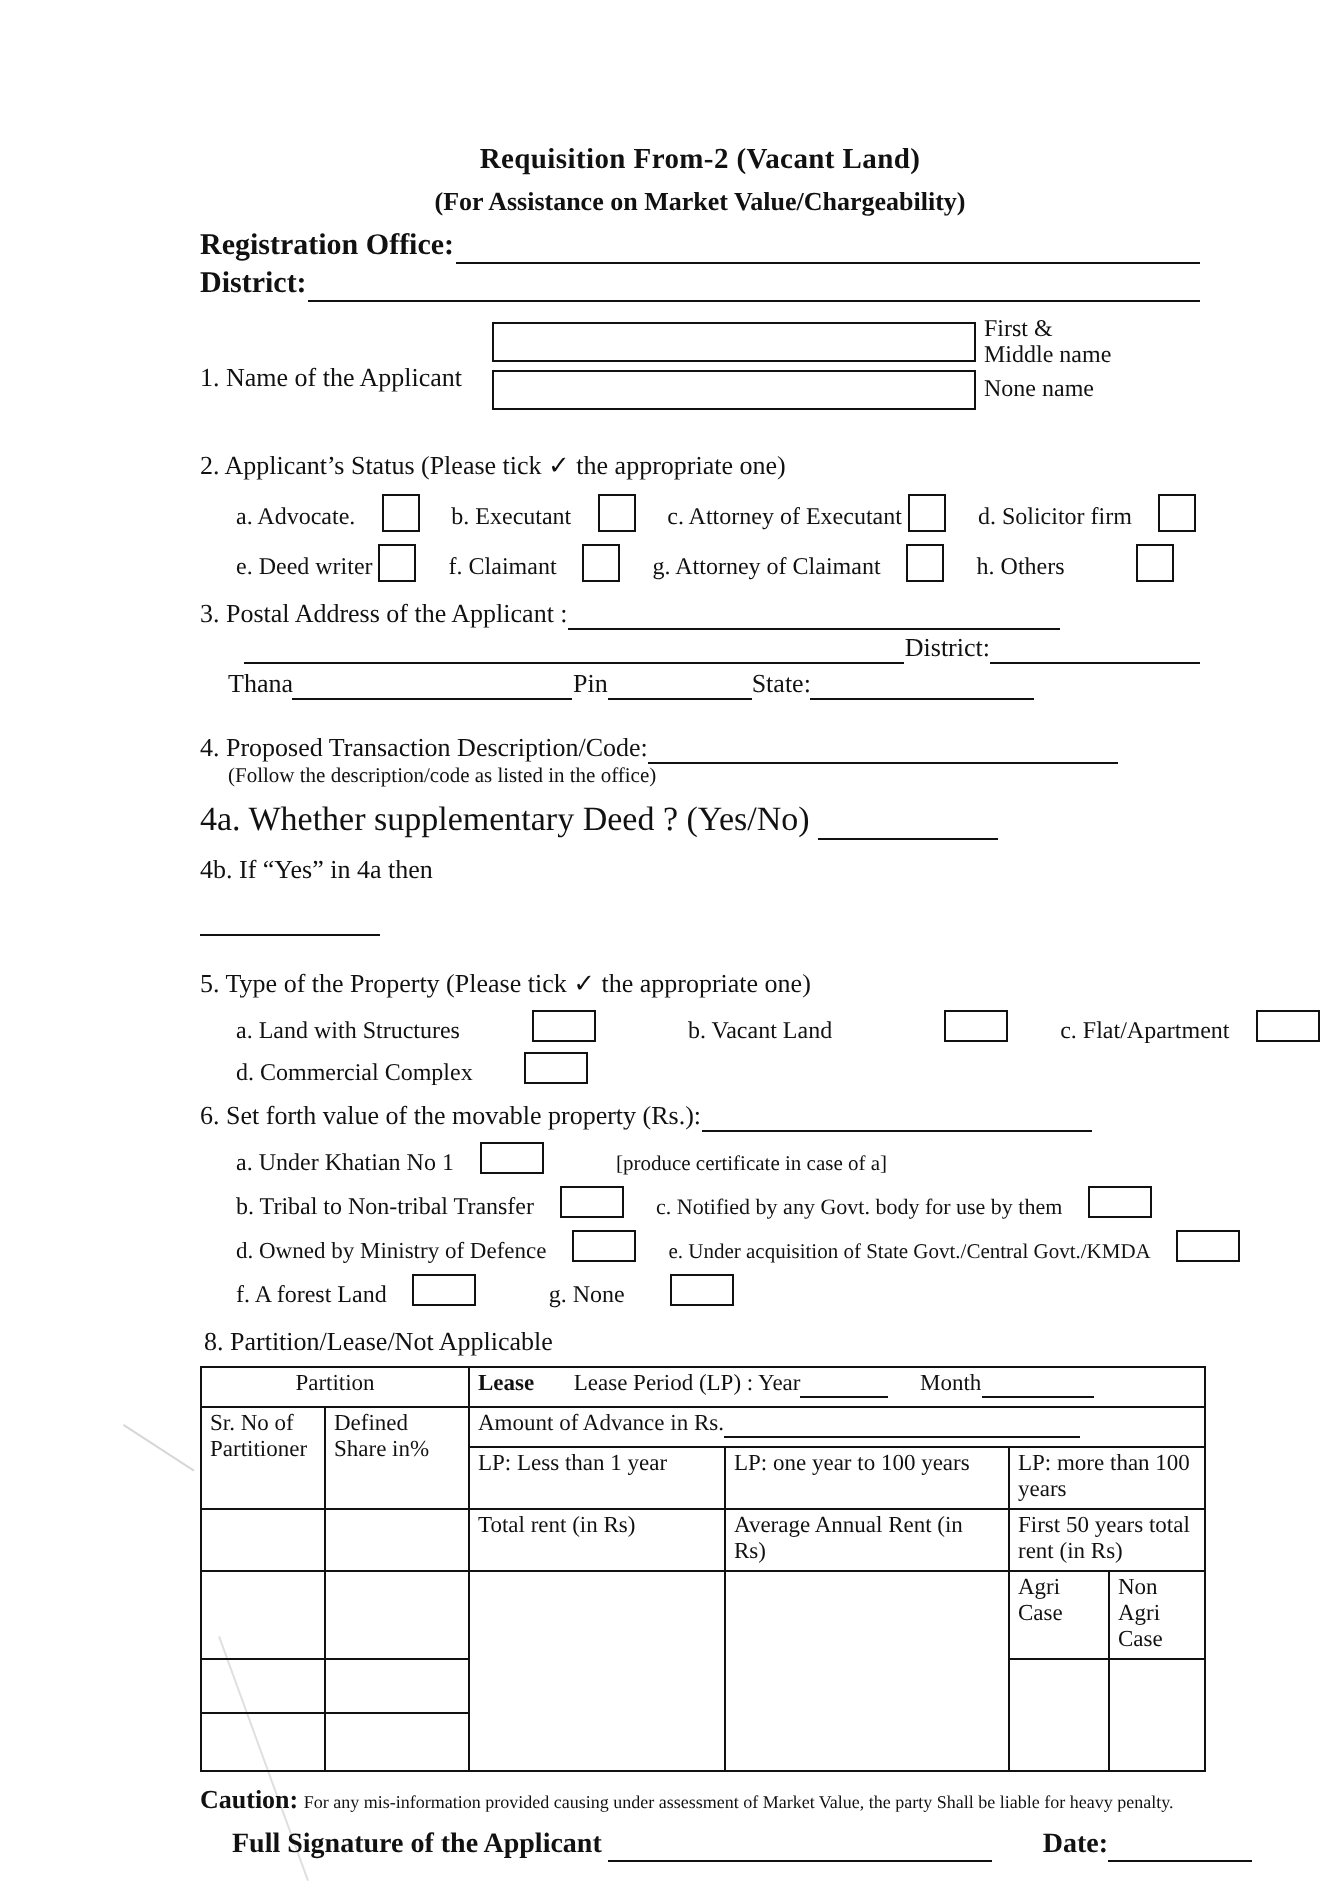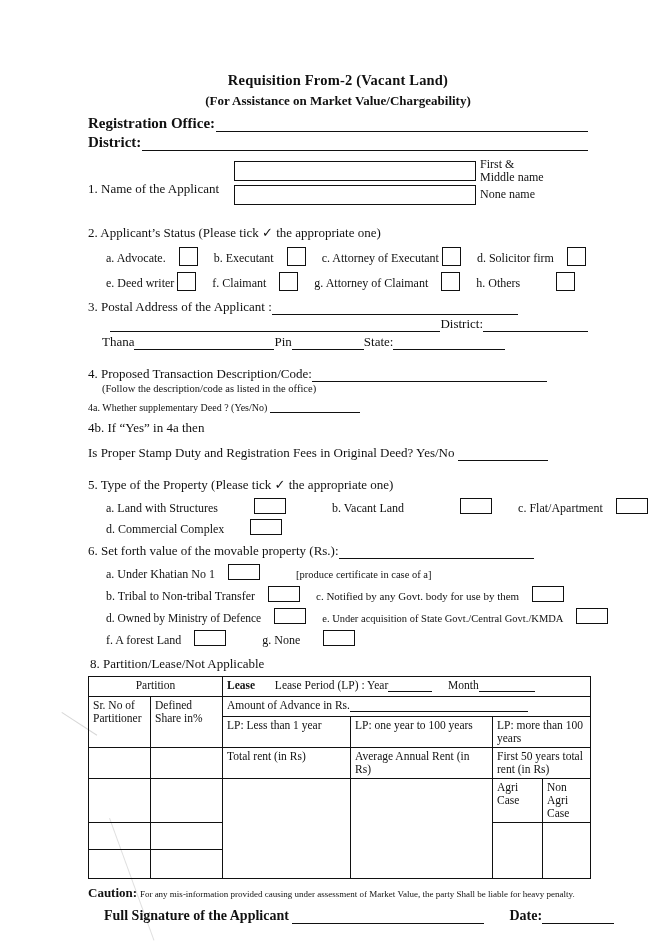--- a/index.html
+++ b/index.html
@@ -11,21 +11,21 @@
     position: relative;
     width: 672px;
     height: 951px;
     background: #ffffff;
     font-family: "Liberation Serif", "DejaVu Serif", serif;
     color: #111111;
     overflow: hidden;
   }
   .sheet {
     position: absolute;
-    left: 88px;
+    left: 100px;
     top: 72px;
     width: 500px;
   }
 
   
   .title1 {
     text-align: center;
     font-weight: bold;
     font-size: 14.5px;
     letter-spacing: .2px;
@@ -248,29 +248,28 @@
       </div>
       <div class="addr-line3">
         <span>Thana</span><span class="fill" style="width:140px;"></span><span>Pin</span><span class="fill" style="width:72px;"></span><span>State:</span><span class="fill" style="width:112px;"></span>
       </div>
     </div>
 
     <div class="q">
       <span>4.  Proposed  Transaction  Description/Code:</span><span class="fill" style="width:235px;"></span>
     </div>
     <div class="tiny">(Follow the description/code as listed in the office)</div>
-    <div class="sub" style="font-size:10px; margin-top:6px;">
+    <div class="sub" style="font-size:17px; margin-top:6px;">
       <span>4a.  Whether supplementary Deed ? (Yes/No)</span>
       <span class="fill" style="width:90px;"></span>
     </div>
     <div class="sub" style="font-size:13px; margin-top:7px;">
       <span>4b. If “Yes” in 4a then</span>
     </div>
     <div class="sub" style="font-size:13px; margin-top:9px;">
-      <span>Is Proper Stamp Duty and Registration Fees in Original Deed? Yes/No</span>
       <span class="fill" style="width:90px;"></span>
     </div>
 
     <div class="q">5. Type of the Property (Please tick ✓ the appropriate one)</div>
     <div class="optrow" style="margin-top:5px;">
       <span>a. Land with Structures</span>
       <span class="gap"></span><span class="gap"></span><span class="gap"></span>
       <span class="cbw"></span>
       <span class="gap"></span><span class="gap"></span><span class="gap"></span><span class="gap"></span>
       <span>b. Vacant Land</span>

